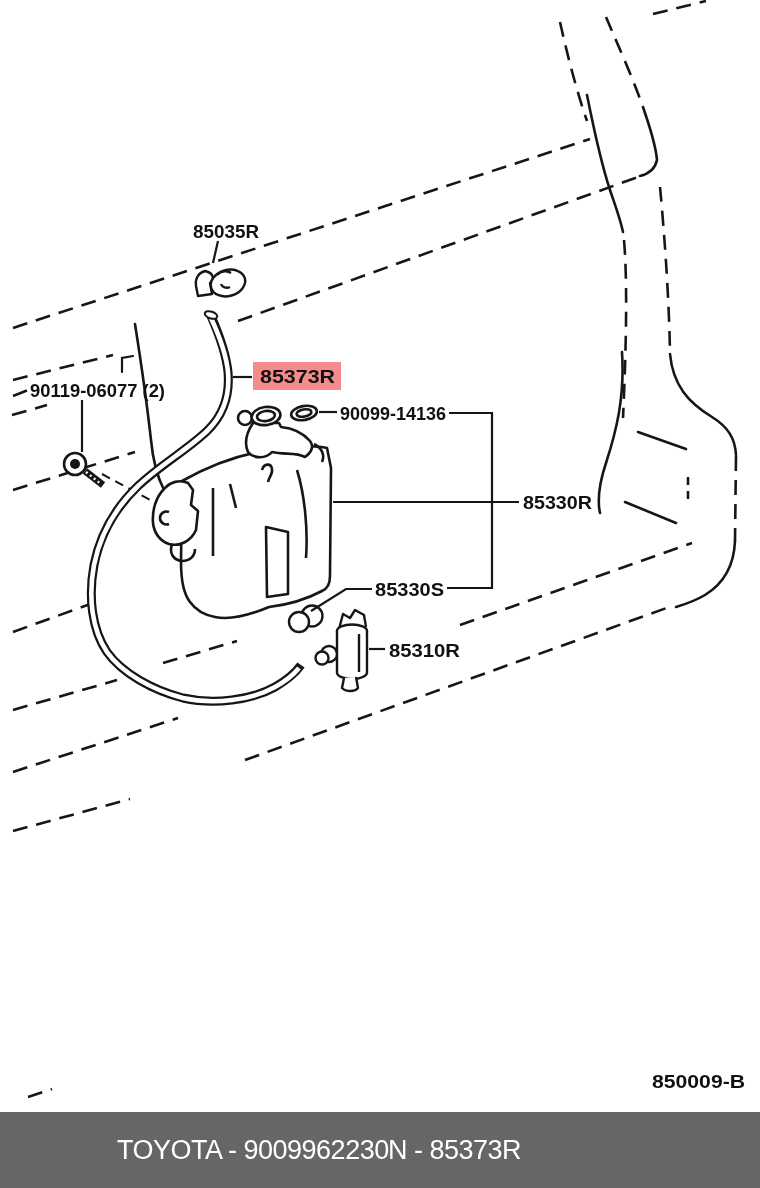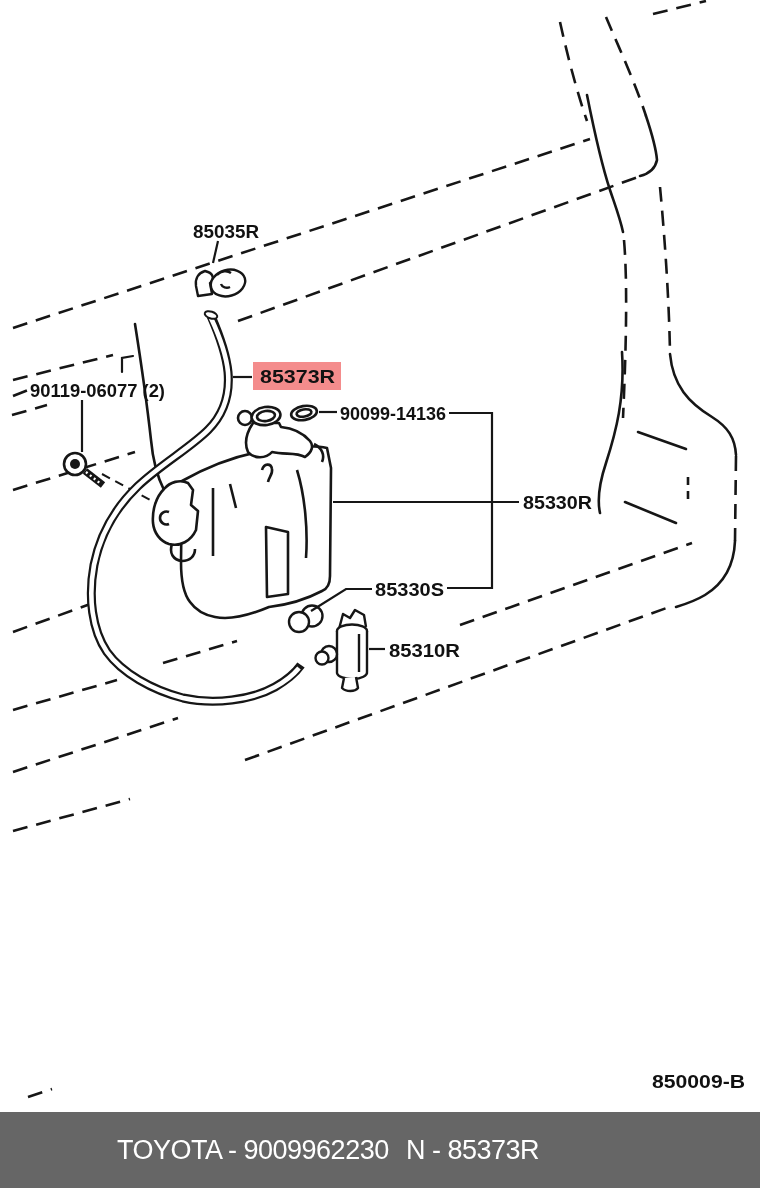--- a/index.html
+++ b/index.html
@@ -18,21 +18,21 @@
   }
   .footer-bar{
     position:absolute;left:0;top:1112px;width:760px;height:99px;
     background:#666666;
   }
   .footer-text{
     position:absolute;top:0;height:76px;line-height:76px;
     color:#ffffff;font-size:27px;letter-spacing:-0.5px;white-space:pre;
   }
   .footer-left{left:117px;}
-  .footer-right{left:406px;}
+  .footer-right{left:388px;}
 </style>
 </head>
 <body>
 
 <div class="stage">
 
   <svg class="diagram-svg" width="760" height="1188" viewBox="0 0 760 1188">
 
     <g fill="none" stroke="#161616" stroke-width="2.6" stroke-dasharray="15 9">
       <path d="M13,328 L590,139"></path>

